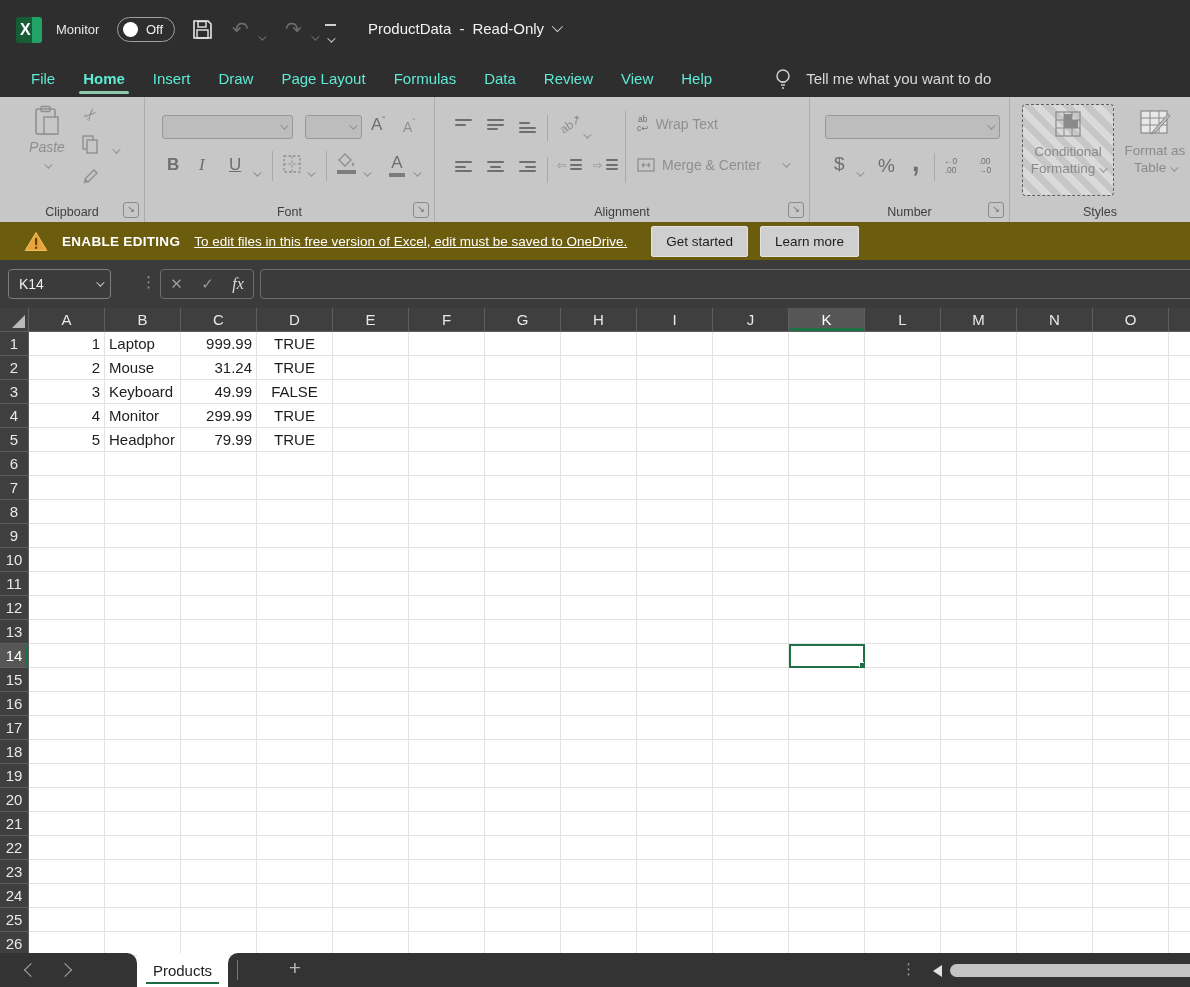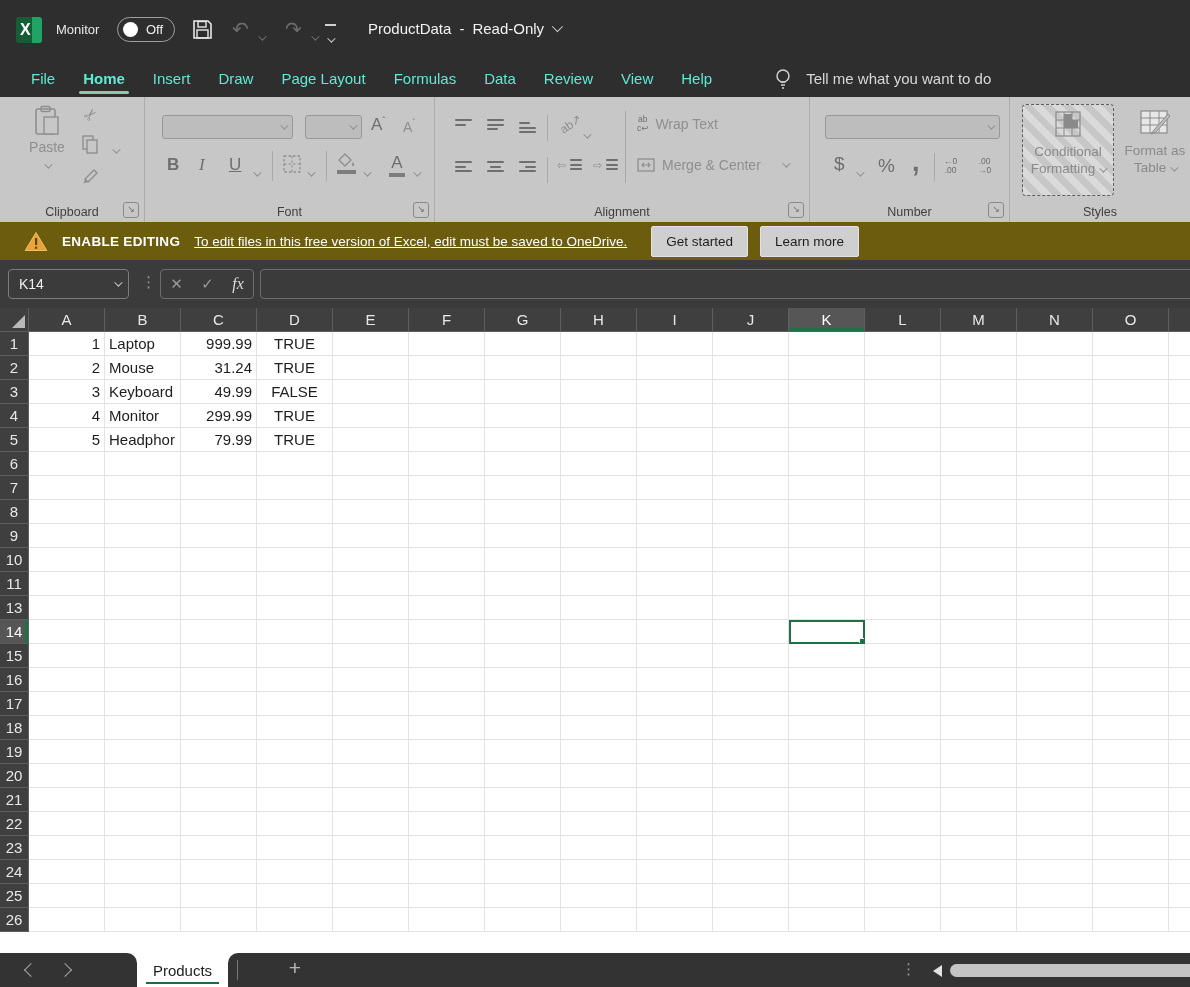--- a/index.html
+++ b/index.html
@@ -49,21 +49,21 @@
     display:flex;flex-direction:column;align-items:center;justify-content:flex-start;box-sizing:border-box;}
   .fat-btn{position:absolute;left:112px;top:7px;width:66px;height:92px;display:flex;flex-direction:column;align-items:center;}
   .two-line{font-size:13.5px;color:#8a8a8a;text-align:center;line-height:17px;margin-top:6px;}
   
   .banner{top:222px;left:0;width:100%;height:38px;background:#6b5c0e;display:flex;align-items:center;color:#fff;}
   .banner-title{font-weight:bold;font-size:13.5px;margin-left:14px;letter-spacing:.3px;}
   .banner-link{font-size:13.5px;margin-left:14px;text-decoration:underline;color:#fff;cursor:pointer;}
   .banner-btn{height:29px;padding:0 14px;background:#cfcfcf;border:1px solid #e2e2e2;border-radius:2px;font-size:13.5px;color:#1d1d1d;margin-left:12px;display:flex;align-items:center;cursor:pointer;}
   
   .fbar{top:260px;left:0;width:100%;height:48px;background:#3b3b3b;display:flex;align-items:center;}
-  .namebox{position:absolute;left:8px;top:9px;width:121px;height:30px;border:1px solid #7d7d7d;border-radius:4px;color:#f0f0f0;font-size:14px;display:flex;align-items:center;padding-left:10px;box-sizing:border-box;}
+  .namebox{position:absolute;left:8px;top:9px;width:103px;height:30px;border:1px solid #7d7d7d;border-radius:4px;color:#f0f0f0;font-size:14px;display:flex;align-items:center;padding-left:10px;box-sizing:border-box;}
   .namebox .chev{position:absolute;right:8px;}
   .fdots{position:absolute;left:141px;top:13px;color:#9a9a9a;font-size:15px;letter-spacing:0;}
   .fxgroup{position:absolute;left:160px;top:9px;width:94px;height:30px;border:1px solid #6d6d6d;border-radius:4px;display:flex;align-items:center;justify-content:space-around;box-sizing:border-box;}
   .fxgroup .g{color:#9a9a9a;font-size:15px;}
   .fx{font-family:"Liberation Serif", serif;font-style:italic;color:#ddd;font-size:16px;}
   .finput{position:absolute;left:260px;top:9px;right:-6px;height:30px;border:1px solid #6d6d6d;border-radius:4px;background:transparent;color:#fff;font-size:14px;padding:0 8px;box-sizing:border-box;outline:none;}
   
   .grid{top:308px;left:0;right:0;bottom:0;background:#fff;overflow:hidden;}
   .grow{display:flex;height:24px;box-sizing:border-box;}
   .corner{width:29px;height:24px;background:#3f3f3f;border-right:1px solid #5e5e5e;border-bottom:1px solid #5e5e5e;position:relative;box-sizing:border-box;}
@@ -153,21 +153,21 @@
 
 <div class="ribbon abs">
 
   <div class="rgroup" style="left:0;width:145px;">
     <div class="abs" style="left:24px;top:8px;width:46px;text-align:center;">
       <svg width="27" height="32" viewBox="0 0 27 32" style="margin:0 auto;">
           <rect x="2" y="4" width="19" height="25" rx="2" fill="none" stroke="#8f8f8f" stroke-width="1.6"></rect>
           <rect x="7" y="1.5" width="9" height="5" rx="1" fill="none" stroke="#8f8f8f" stroke-width="1.4"></rect>
           <rect x="10" y="12" width="14" height="17" fill="#c7c7c7" stroke="#8f8f8f" stroke-width="1.4"></rect>
         </svg>
-      <div style="font-size:14px;color:#8f8f8f;margin-top:2px;">Paste</div>
+      <div style="font-size:14px;color:#8f8f8f;margin-top:2px;font-style:italic;">Paste</div>
       <span class="chev sm"></span>
     </div>
     <div class="abs" style="left:84px;top:8px;font-size:16px;color:#8f8f8f;transform:rotate(-45deg);">✂</div>
     <div class="abs" style="left:82px;top:38px;">
       <svg width="17" height="19" viewBox="0 0 17 19">
           <rect x="1" y="1" width="10" height="13" fill="none" stroke="#8f8f8f" stroke-width="1.4"></rect>
           <rect x="5" y="5" width="10" height="13" fill="#c7c7c7" stroke="#8f8f8f" stroke-width="1.4"></rect>
         </svg>
     </div>
     <div class="abs" style="left:112px;top:43px;"><span class="chev sm"></span></div>
@@ -575,20 +575,39 @@
       <div class="cell"></div>
       <div class="cell"></div>
       <div class="cell"></div>
       <div class="cell"></div>
       <div class="cell"></div>
       <div class="cell"></div>
       <div class="cell"></div>
       <div class="cell partial"></div>
     </div>
     <div class="grow">
+      <div class="row-h">12</div>
+      <div class="cell" style="text-align: right;"></div>
+      <div class="cell" style="text-align: left;"></div>
+      <div class="cell" style="text-align: right;"></div>
+      <div class="cell" style="text-align: center;"></div>
+      <div class="cell"></div>
+      <div class="cell"></div>
+      <div class="cell"></div>
+      <div class="cell"></div>
+      <div class="cell"></div>
+      <div class="cell"></div>
+      <div class="cell"></div>
+      <div class="cell"></div>
+      <div class="cell"></div>
+      <div class="cell"></div>
+      <div class="cell"></div>
+      <div class="cell partial"></div>
+    </div>
+    <div class="grow">
       <div class="row-h">13</div>
       <div class="cell" style="text-align: right;"></div>
       <div class="cell" style="text-align: left;"></div>
       <div class="cell" style="text-align: right;"></div>
       <div class="cell" style="text-align: center;"></div>
       <div class="cell"></div>
       <div class="cell"></div>
       <div class="cell"></div>
       <div class="cell"></div>
       <div class="cell"></div>

